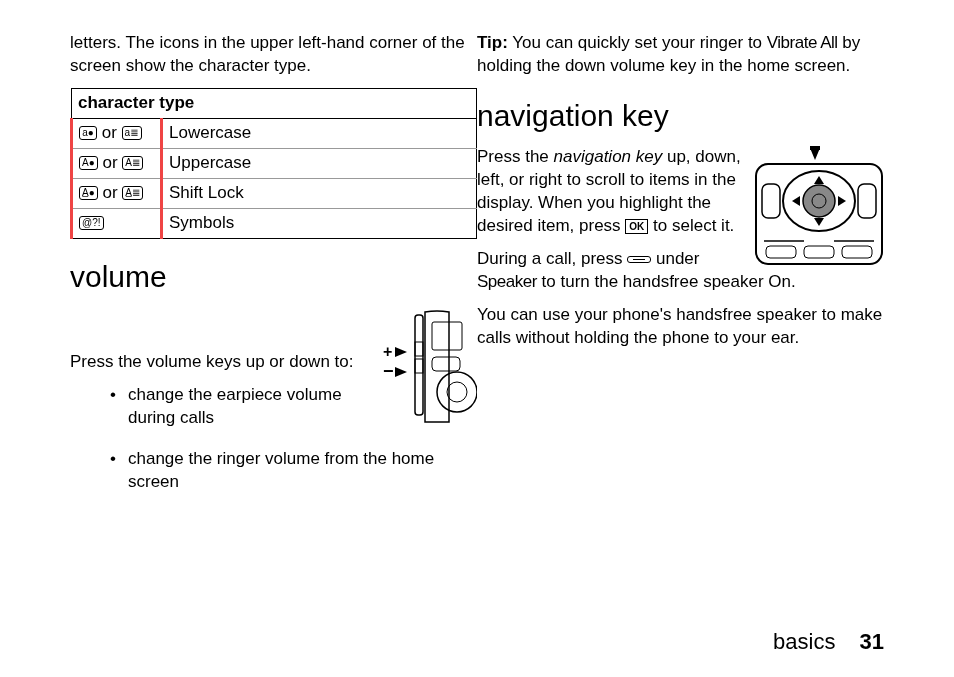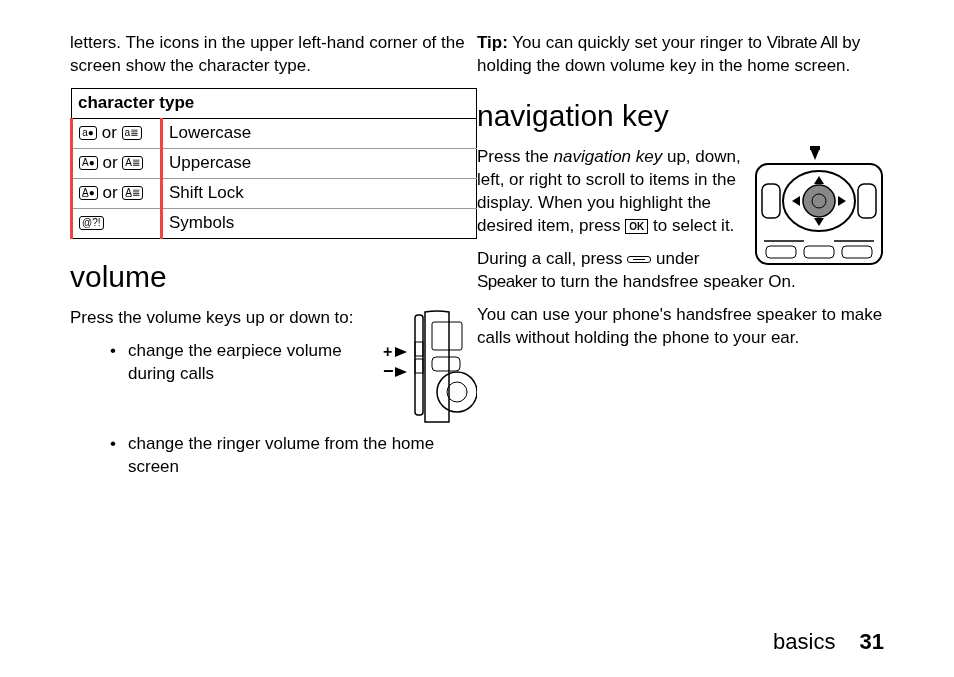--- a/index.html
+++ b/index.html
@@ -55,21 +55,21 @@
       min-width: 18px;
       text-align: center;
       font-family: Arial, sans-serif;
       vertical-align: middle;
     }
     .intro { margin-bottom: 10px; }
     ul { list-style: none; margin-left: 40px; margin-top: 6px; }
     ul li { position: relative; margin-bottom: 12px; padding-left: 18px; }
     ul li::before { content: "•"; position: absolute; left: 0; top: 0; }
     .vol-section { display: flex; align-items: flex-start; gap: 12px; }
-    .vol-text { flex: 1; }
+    .vol-text { flex: 1; margin-top: 44px; }
     .phone-img {
       width: 100px;
       height: 120px;
       flex-shrink: 0;
     }
     .nav-img {
       width: 130px;
       height: 120px;
       float: right;
       margin-left: 10px;

